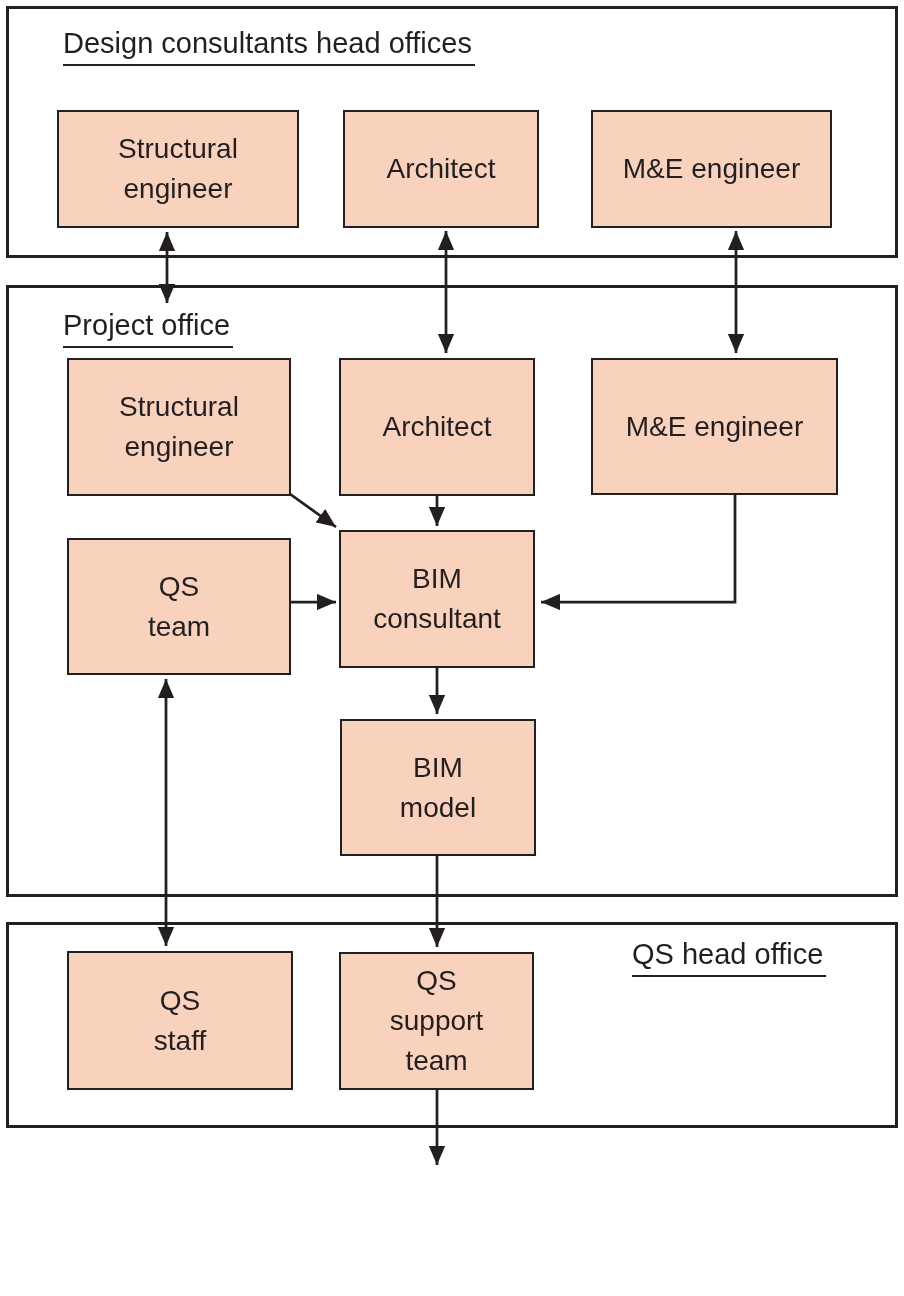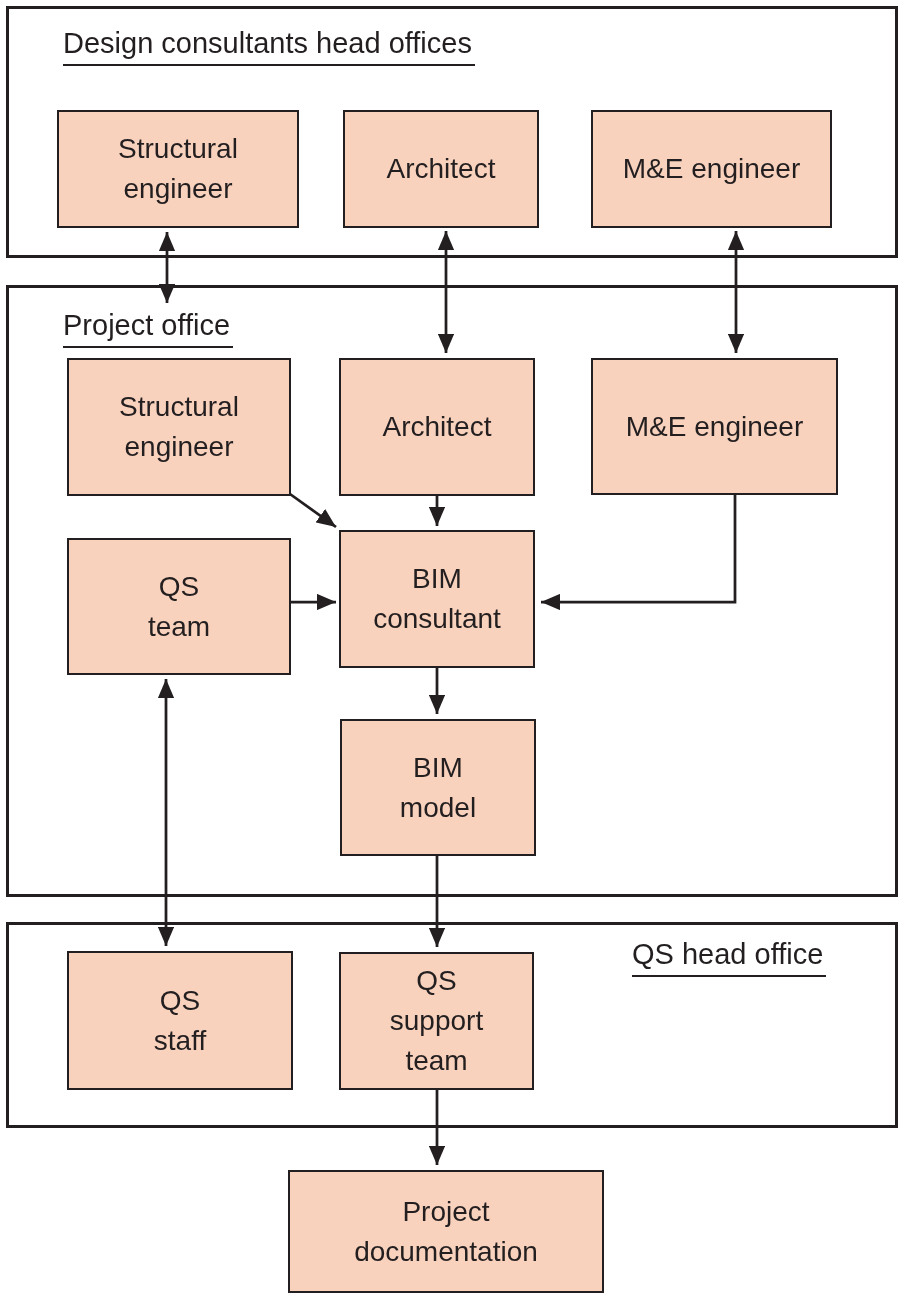--- a/index.html
+++ b/index.html
@@ -141,18 +141,14 @@
   </div>
   <div class="box" id="b10" style="background: rgb(249, 210, 189); border-color: rgb(35, 31, 32);">
     <span>QS
 staff</span>
   </div>
   <div class="box" id="b11" style="background: rgb(249, 210, 189); border-color: rgb(35, 31, 32);">
     <span>QS
 support
 team</span>
   </div>
-  <div class="box" id="b12" style="background: rgb(249, 210, 189); border-color: rgb(35, 31, 32);">
-    <span>Project
-documentation</span>
-  </div>
 
 </div>
 
 </body></html>

